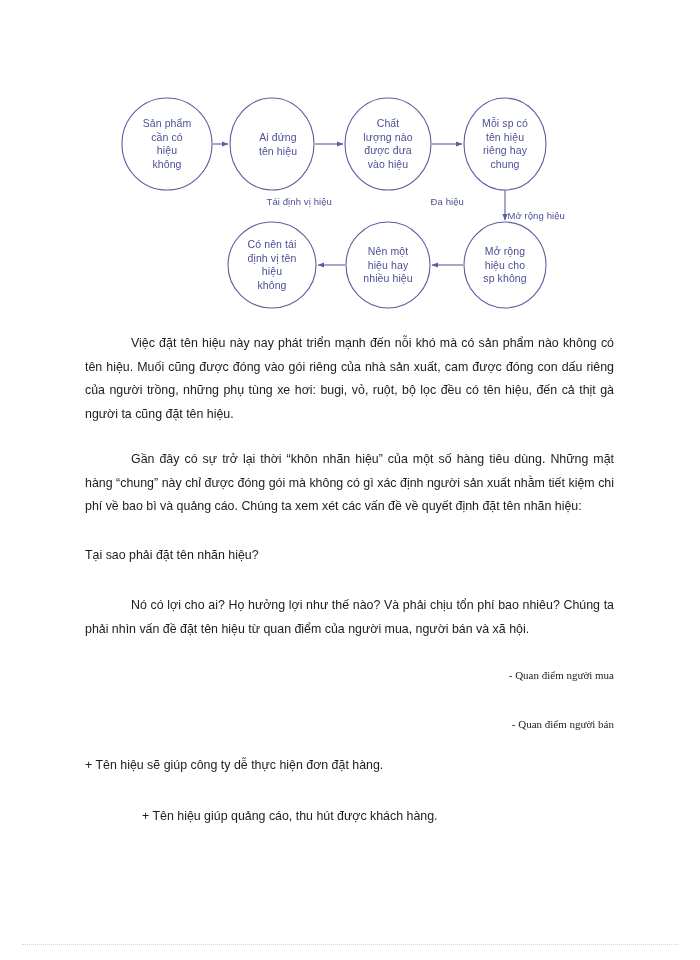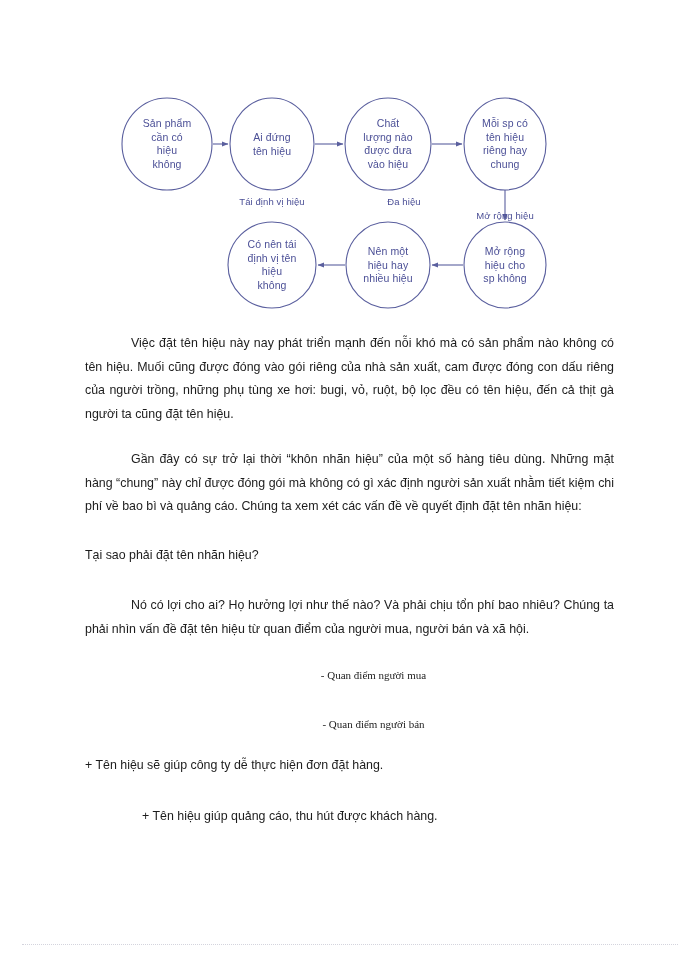--- a/index.html
+++ b/index.html
@@ -35,21 +35,21 @@
     color: #4b4f96;
     font-family: "Liberation Sans", sans-serif;
     font-size: 10.5px;
     line-height: 13.5px;
     letter-spacing: 0.1px;
     pointer-events: none;
     white-space: pre-line;
   }
   .edge-label {
     position: absolute;
-    text-align: center;
+    text-align: right;
     color: #4b4f96;
     font-family: "Liberation Sans", sans-serif;
     font-size: 9.5px;
     line-height: 12px;
     letter-spacing: 0.1px;
     white-space: nowrap;
   }
 
   
   #doc {
@@ -73,21 +73,21 @@
   p.body.noindent {
     text-indent: 0;
   }
   p.sub {
     margin: 0 0 14px 0;
     padding-left: 48px;
     font-family: "Liberation Serif", serif;
     font-size: 11px;
     line-height: 18px;
     color: #1c1c1c;
-    text-align: center;
+    text-align: right;
   }
   p.body.last-indent {
     text-indent: 57px;
   }
   .gap-a { height: 7px; }
   .gap-b { height: 12px; }
   .gap-c { height: 10px; }
 
   
   #footer-rule {
@@ -127,21 +127,21 @@
     <line x1="505" y1="190" x2="505" y2="220" stroke="#5a5f9e" stroke-width="1.1" marker-end="url(#arw)"></line>
 
     <line x1="463" y1="265" x2="432" y2="265" stroke="#5a5f9e" stroke-width="1.1" marker-end="url(#arw)"></line>
     <line x1="345" y1="265" x2="318" y2="265" stroke="#5a5f9e" stroke-width="1.1" marker-end="url(#arw)"></line>
   </svg>
 
   <div class="node-label" style="left:107px; top:117px; width:120px;">Sản phẩm
 cần có
 hiệu
 không</div>
-  <div class="node-label" style="left:212px; top:131px; width:120px;">Ai đứng
+  <div class="node-label" style="left:212px; top:131px; width:120px;padding-left:6px;">Ai đứng
 tên hiệu</div>
   <div class="node-label" style="left:328px; top:117px; width:120px;">Chất
 lượng nào
 được đưa
 vào hiệu</div>
   <div class="node-label" style="left:445px; top:117px; width:120px;text-align:center;">Mỗi sp có
 tên hiệu
 riêng hay
 chung</div>
 

